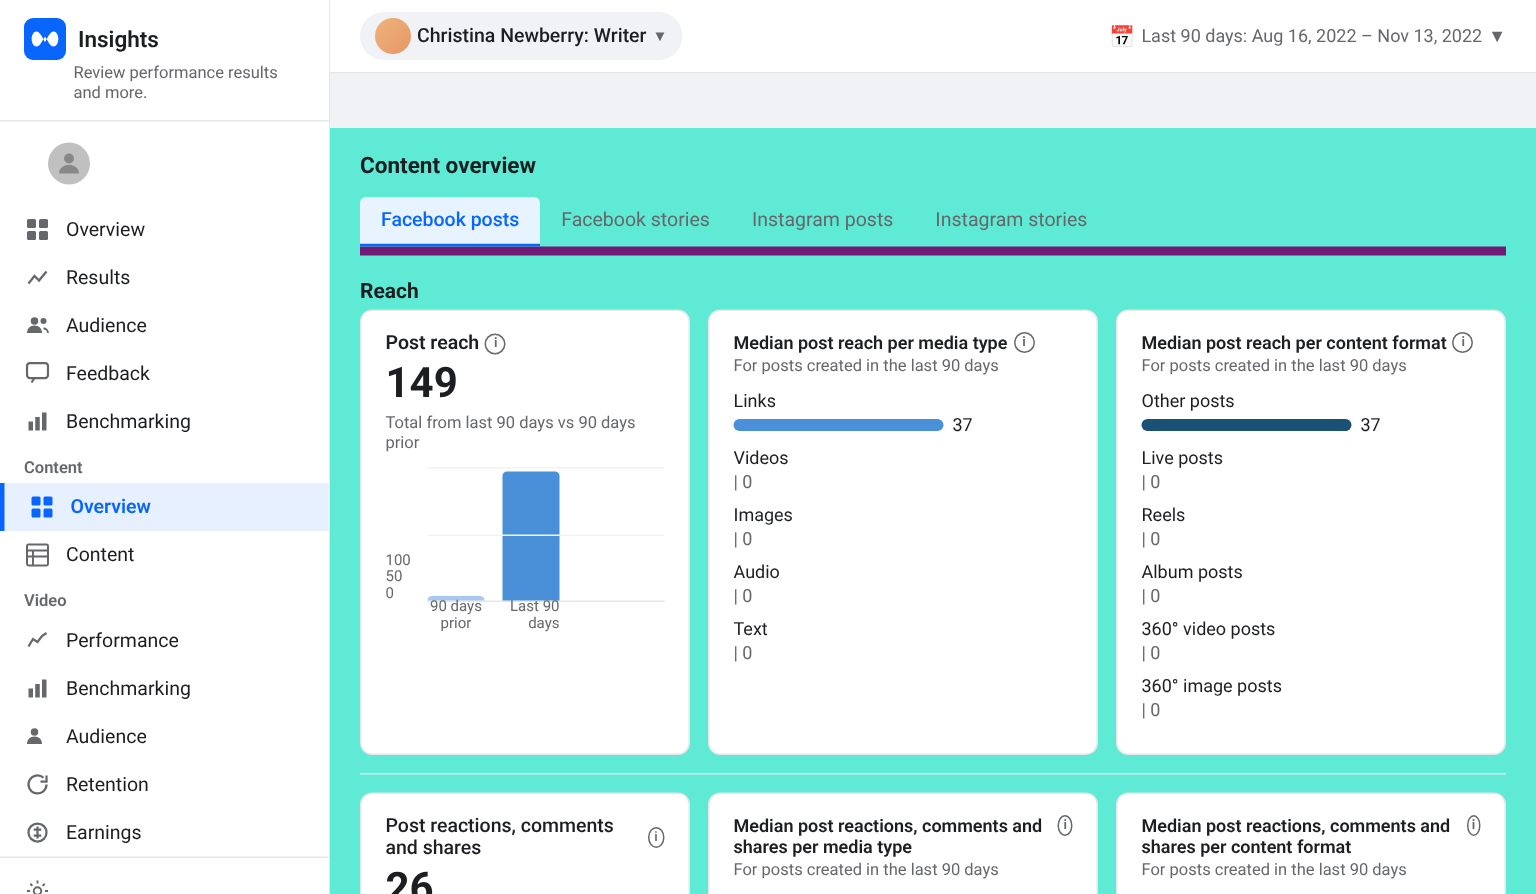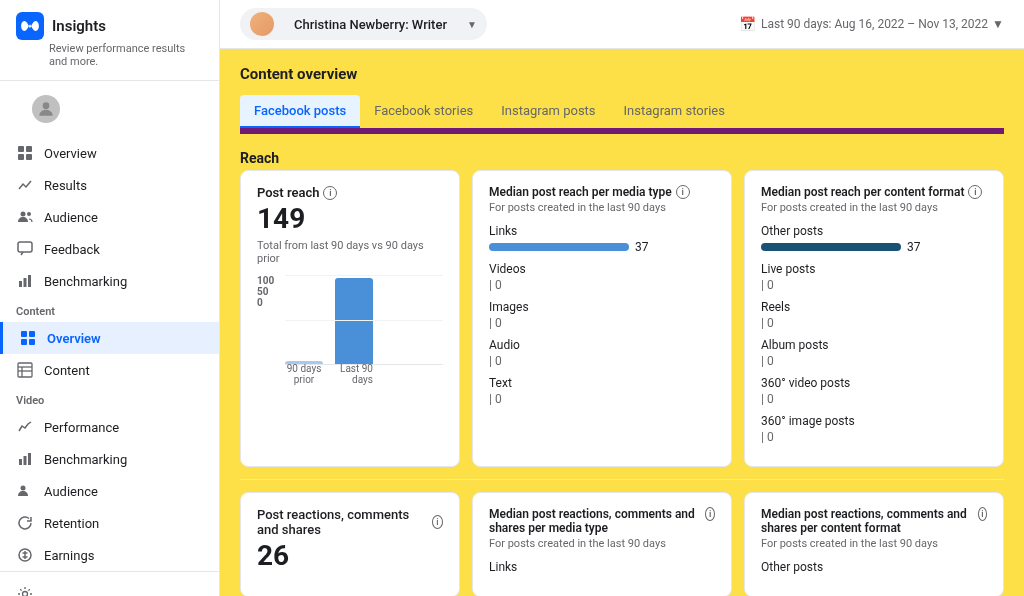--- a/index.html
+++ b/index.html
@@ -18,28 +18,28 @@
 
     .sidebar-section-label { font-size: 11px; font-weight: 600; color: #65676b; padding: 8px 16px 4px; text-transform: none; }
 
     .sidebar-item { display: flex; align-items: center; gap: 10px; padding: 7px 16px; cursor: pointer; color: #1c1e21; font-size: 13px; border-radius: 0; }
     .sidebar-item.active { background: #e7f0ff; color: #0866ff; font-weight: 600; border-left: 3px solid #0866ff; }
     .sidebar-item .item-icon { width: 18px; height: 18px; display: flex; align-items: center; justify-content: center; flex-shrink: 0; }
 
     
     .main-content { flex: 1; display: flex; flex-direction: column; overflow: hidden; }
     .topbar { background: #fff; border-bottom: 1px solid #e4e6ea; padding: 8px 20px; display: flex; align-items: center; justify-content: space-between; flex-shrink: 0; }
-    .topbar-user { display: flex; align-items: center; gap: 20px; background: #f0f2f5; border-radius: 20px; padding: 4px 10px; cursor: pointer; }
+    .topbar-user { display: flex; align-items: center; gap: 4px; background: #f0f2f5; border-radius: 20px; padding: 4px 10px; cursor: pointer; }
     .topbar-user-avatar { width: 24px; height: 24px; border-radius: 50%; background: #c0c0c0; }
     .topbar-user-name { font-size: 13px; font-weight: 500; color: #1c1e21; }
     .topbar-date { font-size: 12px; color: #65676b; display: flex; align-items: center; gap: 4px; cursor: pointer; }
     .topbar-date .cal-icon { font-size: 14px; }
 
     
-    .content-area { flex: 1; overflow-y: auto; padding: 16px 20px; background: #fde047; }
+    .content-area { flex: 1; overflow-y: auto; padding: 16px 20px; background: #5eead4; margin-top: 36px; }
 
     .section-header { margin-bottom: 12px; }
     .section-header h2 { font-size: 15px; font-weight: 700; color: #1c1e21; }
     .section-header p { font-size: 12px; color: #65676b; margin-top: 2px; }
 
     
     .tabs { display: flex; gap: 0; margin-bottom: 16px; border-bottom: 6px solid #701a75; }
     .tab { padding: 8px 14px; font-size: 13px; cursor: pointer; color: #65676b; border-bottom: 2px solid transparent; }
     .tab.active { color: #0866ff; border-bottom: 2px solid #0866ff; background: #e7f3ff; border-radius: 4px 4px 0 0; font-weight: 500; }
 
@@ -270,21 +270,21 @@
 
         <div class="card" style="max-width: 220px;">
           <h3 style="display: flex; align-items: center; gap: 4px;">
             <span>Post reach</span>
             <span class="info-icon">i</span>
           </h3>
           <div class="big-number">149</div>
           <div class="card-note">Total from last 90 days vs 90 days prior</div>
 
           <div style="position: relative; height: 110px; margin-top: 10px;">
-            <div style="position: absolute; left: 0; top: 0; display: flex; flex-direction: column; justify-content: flex-start; height: 90px; font-size: 10px; color: #65676b; font-weight: bold;">
+            <div style="position: absolute; left: 0; top: 0; display: flex; flex-direction: column; justify-content: flex-end; height: 90px; font-size: 10px; color: #65676b;">
               <span>100</span>
               <span>50</span>
               <span>0</span>
             </div>
             <div style="position: absolute; left: 28px; right: 0; bottom: 20px; top: 0; display: flex; align-items: flex-end; gap: 12px; border-bottom: 1px solid #e4e6ea;">
 
               <div style="position: absolute; top: 0; left: 0; right: 0; border-top: 1px solid #f0f2f5;"></div>
               <div style="position: absolute; top: 50%; left: 0; right: 0; border-top: 1px solid #f0f2f5;"></div>
               <div class="bar-wrap">
                 <div class="bar small" style="width: 38px; height: 3px;"></div>

